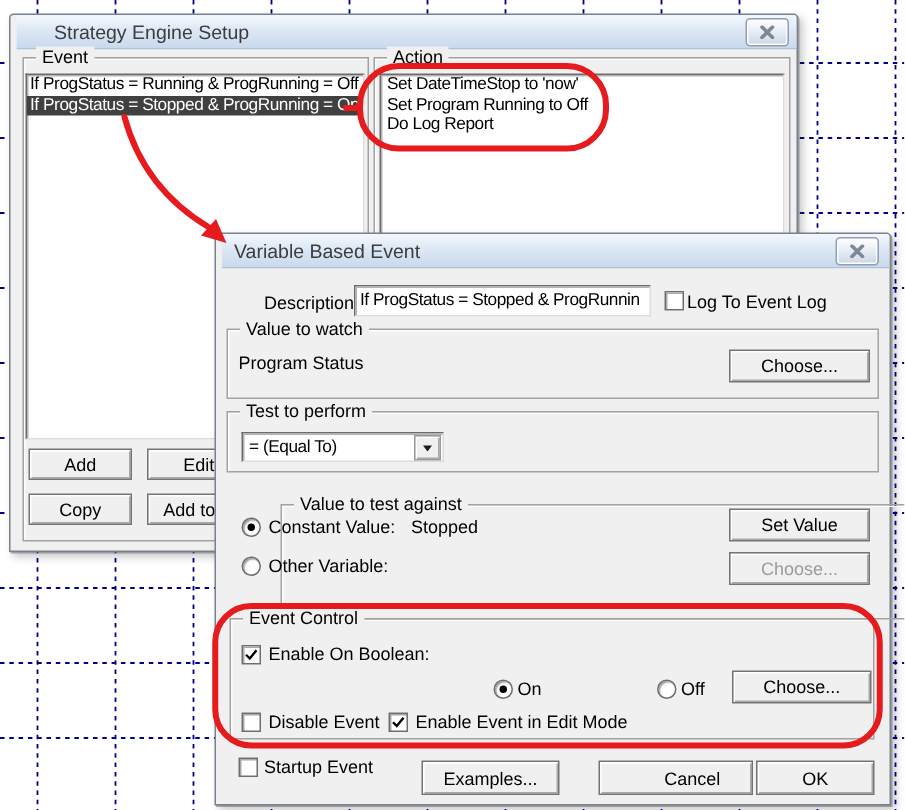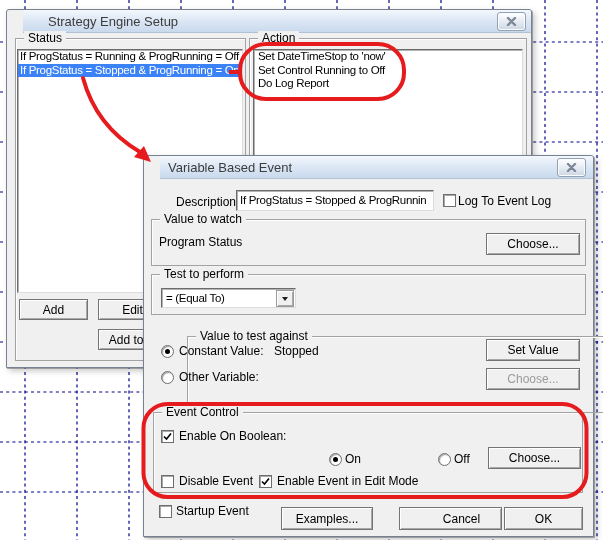--- a/index.html
+++ b/index.html
@@ -4,36 +4,36 @@
 <style>
   html,body{margin:0;padding:0;background:#fff;}
   #screen{position:relative;width:603px;height:540px;background:#ffffff;overflow:hidden;
           font-family:"Liberation Sans",sans-serif;font-size:12px;color:#000;}
   svg{display:block}
   .layer{position:absolute;left:0;top:0;pointer-events:none;}
 
   
   .win{position:absolute;background:#f0f0f0;border:1px solid #77818f;border-radius:3px 3px 0 0;
        box-shadow:1px 1px 0 rgba(110,110,110,.55), 3px 3px 6px rgba(0,0,0,.22);}
-  .tbar{position:absolute;left:16px;top:0;right:0;height:22px;
+  .tbar{position:absolute;left:4px;top:0;right:0;height:22px;
         background:linear-gradient(#f4f8fc,#dde8f5 45%,#c9d9ed);
         border-bottom:1px solid #b1c1d6;border-radius:2px 2px 0 0;}
   .tbar .t{position:absolute;top:4px;font-size:13px;color:#3c3c3c;white-space:nowrap;}
   .close{position:absolute;top:2px;width:27px;height:17px;border:1px solid #93a0b1;border-radius:3px;
          background:linear-gradient(#ffffff,#e9eef5 45%,#ccd6e3);
          display:flex;align-items:center;justify-content:center;box-shadow:inset 0 0 0 1px #fbfcfe;}
 
   
   .grp{position:absolute;border:1px solid #a2a2a2;box-shadow:inset 1px 1px 0 #fdfdfd;}
   .grp .legend{position:absolute;top:-8px;left:8px;background:#f0f0f0;padding:0 4px;font-size:12px;white-space:nowrap;}
   .sunken{background:#fff;border:1px solid;border-color:#6b6b6b #dcdcdc #dcdcdc #6b6b6b;
           box-shadow:inset 1px 1px 0 rgba(64,64,64,.40);}
   .list{position:absolute;overflow:hidden;font-size:11.5px;letter-spacing:-0.3px;line-height:13.5px;}
   .row{white-space:nowrap;padding-left:2px;color:#000;}
-  .row.selected{background:#3b82f6;color:#fff;}
+  .row.selected{background:#404040;color:#fff;}
   .input{position:absolute;overflow:hidden;font-size:11.5px;letter-spacing:-0.3px;
          line-height:19px;padding-left:3px;white-space:nowrap;}
   .btn{position:absolute;background:#f0f0f0;border:1px solid #747474;
        box-shadow:inset 1px 1px 0 #ffffff, inset -1px -1px 0 #a8a8a8;
        display:flex;align-items:center;justify-content:center;font-size:12px;color:#000;white-space:nowrap;}
   .btn.disabled{color:#9b9b9b;}
   .lbl{position:absolute;font-size:12px;white-space:nowrap;color:#000;}
   .cb{position:absolute;width:11px;height:11px;background:#fff;border:1px solid #6e6e6e;
       box-shadow:inset 1px 1px 0 rgba(64,64,64,.45);}
   .cb svg{position:absolute;left:0;top:0;visibility:hidden;}
@@ -86,37 +86,38 @@
     <div class="tbar">
       <span class="t" style="left:25px;">Strategy Engine Setup</span>
       <div class="close" style="right:5px;">
         <svg width="11" height="9" viewBox="0 0 11 9">
           <path d="M2 1 L9 8 M9 1 L2 8" stroke="#7e8798" stroke-width="2.4" fill="none" stroke-linecap="round"></path>
         </svg>
       </div>
     </div>
 
     <div class="grp" style="left:8px;top:28px;width:229px;height:321px;">
-      <span class="legend">Status</span>
+      <span class="legend">Event</span>
     </div>
     <div class="list sunken" style="left:10px;top:39px;width:224px;height:242px;">
       <div class="row">If ProgStatus = Running &amp; ProgRunning = Off</div>
       <div class="row selected">If ProgStatus = Stopped &amp; ProgRunning = On</div>
     </div>
 
     <div class="btn" style="left:12px;top:289px;width:67px;height:19px;">Add</div>
     <div class="btn" style="left:91px;top:289px;width:67px;height:19px;">Edit</div>
+    <div class="btn" style="left:12px;top:319px;width:67px;height:19px;">Copy</div>
     <div class="btn" style="left:91px;top:319px;width:67px;height:19px;">Add to Q</div>
 
     <div class="grp" style="left:242px;top:28px;width:276px;height:321px;">
       <span class="legend">Action</span>
     </div>
     <div class="list sunken" style="left:246px;top:39px;width:268px;height:242px;">
       <div class="row" style="padding-left:4px;">Set DateTimeStop to 'now'</div>
-      <div class="row" style="padding-left:4px;">Set Control Running to Off</div>
+      <div class="row" style="padding-left:4px;">Set Program Running to Off</div>
       <div class="row" style="padding-left:4px;">Do Log Report</div>
     </div>
   </div>
 
   <div class="win" style="left:143px;top:155px;width:449px;height:380px;">
     <div class="tbar">
       <span class="t" style="left:8px;text-align:right;">Variable Based Event</span>
       <div class="close" style="right:7px;">
         <svg width="11" height="9" viewBox="0 0 11 9">
           <path d="M2 1 L9 8 M9 1 L2 8" stroke="#7e8798" stroke-width="2.4" fill="none" stroke-linecap="round"></path>

